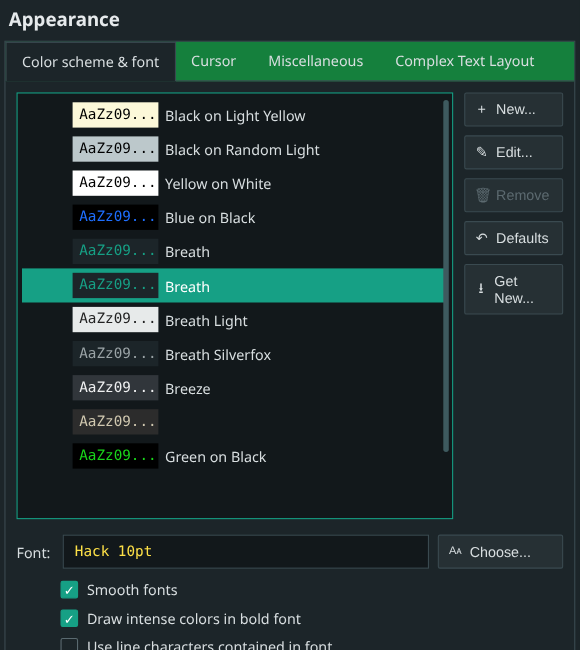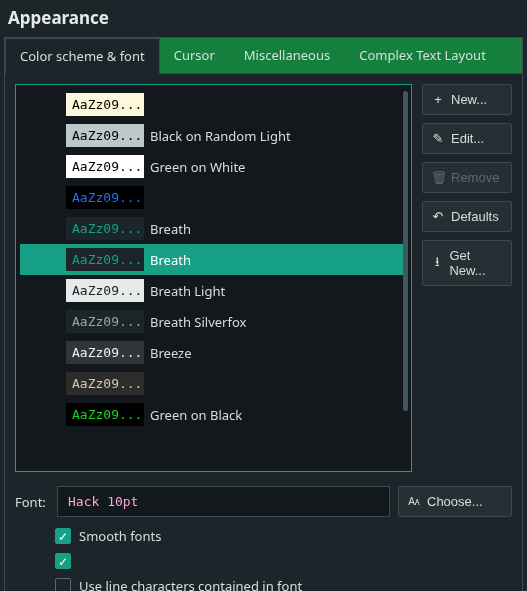--- a/index.html
+++ b/index.html
@@ -105,21 +105,21 @@
   align-items: center;
   gap: 8px;
   margin-top: 14px;
   justify-content: center;
 }
 .font-label { width: 34px; }
 .font-input {
   flex: 1;
   background: #12181b;
   border: 1px solid #3a4a50;
-  color: #f9a8d4;
+  color: #fde047;
   padding: 7px 10px;
   font-family: "DejaVu Sans Mono", monospace;
   font-size: 13px;
 }
 .checks { margin-top: 10px; padding-left: 40px; display: flex; flex-direction: column; gap: 8px; }
 .check { display: flex; align-items: center; gap: 8px; cursor: pointer; }
 .cb {
   width: 16px; height: 16px;
   border: 1px solid #5a6a70;
   border-radius: 2px;
@@ -140,31 +140,33 @@
       <div class="tab">Miscellaneous</div>
       <div class="tab">Complex Text Layout</div>
     </div>
 
   <div class="tab-body">
     <div class="scheme-row">
       <div class="scheme-list">
         <div class="scheme-list-inner" id="schemelist">
             <div class="scheme-item">
               <div class="swatch" style="background: rgb(252, 248, 217); color: rgb(0, 0, 0);">AaZz09...</div>
+              <div>Black on Light Yellow</div>
             </div>
             <div class="scheme-item">
               <div class="swatch" style="background: rgb(188, 200, 203); color: rgb(0, 0, 0);">AaZz09...</div>
               <div>Black on Random Light</div>
             </div>
             <div class="scheme-item">
               <div class="swatch" style="background: rgb(255, 255, 255); color: rgb(0, 0, 0);">AaZz09...</div>
-              <div>Green on White</div>
+              <div>Yellow on White</div>
             </div>
             <div class="scheme-item">
               <div class="swatch" style="background: rgb(0, 0, 0); color: rgb(30, 111, 255);">AaZz09...</div>
+              <div>Blue on Black</div>
             </div>
             <div class="scheme-item">
               <div class="swatch" style="background: rgb(28, 37, 41); color: rgb(22, 160, 133);">AaZz09...</div>
               <div>Breath</div>
             </div>
             <div class="scheme-item selected">
               <div class="swatch" style="background: rgb(28, 37, 41); color: rgb(22, 160, 133);">AaZz09...</div>
               <div>Breath</div>
             </div>
             <div class="scheme-item">
@@ -222,20 +224,21 @@
       </button>
     </div>
 
     <div class="checks" id="checks">
         <div class="check">
           <div class="cb checked">✓</div>
           <div>Smooth fonts</div>
         </div>
         <div class="check">
           <div class="cb checked">✓</div>
+          <div>Draw intense colors in bold font</div>
         </div>
         <div class="check">
           <div class="cb"></div>
           <div>Use line characters contained in font</div>
         </div>
       </div>
   </div>
 </div>
 
 </body></html>

